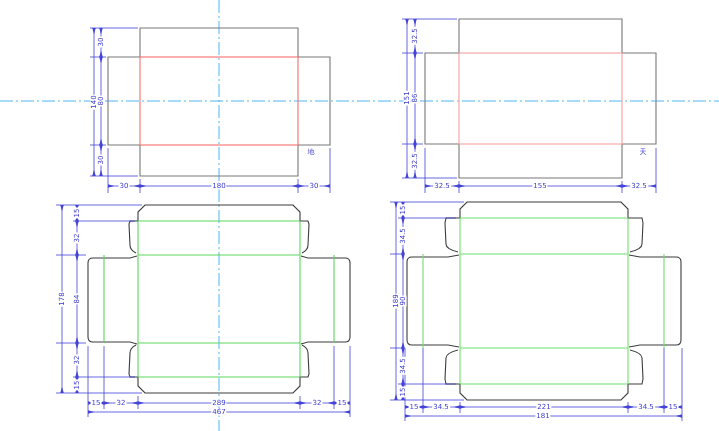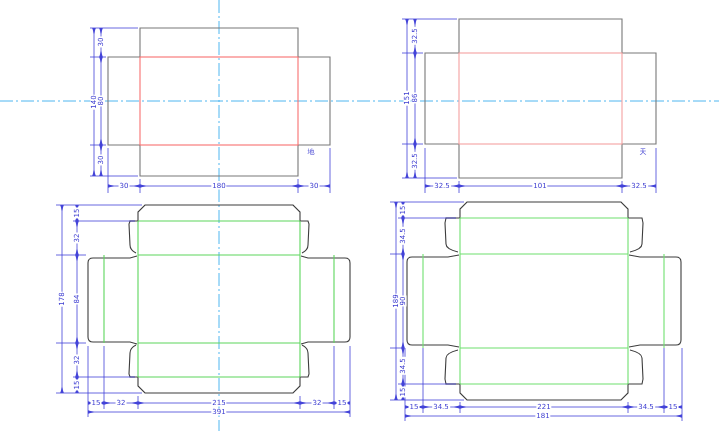--- a/index.html
+++ b/index.html
@@ -176,36 +176,36 @@
   <span class="hdim" style="left:124px;top:186px">30</span>
   <span class="hdim" style="left:219px;top:186px">180</span>
   <span class="hdim" style="left:314px;top:186px">30</span>
   <span class="part" style="left:311px;top:152px">地</span>
 
   <span class="vdim" style="left:407px;top:98px">151</span>
   <span class="vdim" style="left:415px;top:36px">32.5</span>
   <span class="vdim" style="left:415px;top:98px">86</span>
   <span class="vdim" style="left:415px;top:161px">32.5</span>
   <span class="hdim" style="left:442px;top:186px">32.5</span>
-  <span class="hdim" style="left:540px;top:186px">101</span>
+  <span class="hdim" style="left:540px;top:186px">155</span>
   <span class="hdim" style="left:639px;top:186px">32.5</span>
   <span class="part" style="left:643px;top:152px">天</span>
 
   <span class="vdim" style="left:62px;top:299px">178</span>
   <span class="vdim" style="left:77px;top:213px">15</span>
   <span class="vdim" style="left:77px;top:238px">32</span>
   <span class="vdim" style="left:77px;top:299px">84</span>
   <span class="vdim" style="left:77px;top:360px">32</span>
   <span class="vdim" style="left:77px;top:385px">15</span>
   <span class="hdim" style="left:96px;top:403px">15</span>
   <span class="hdim" style="left:121px;top:403px">32</span>
-  <span class="hdim" style="left:219px;top:403px">215</span>
+  <span class="hdim" style="left:219px;top:403px">289</span>
   <span class="hdim" style="left:317px;top:403px">32</span>
   <span class="hdim" style="left:342px;top:403px">15</span>
-  <span class="hdim" style="left:219px;top:412px">391</span>
+  <span class="hdim" style="left:219px;top:412px">467</span>
 
   <span class="vdim" style="left:396px;top:301px">189</span>
   <span class="vdim" style="left:403px;top:210px">15</span>
   <span class="vdim" style="left:403px;top:236px">34.5</span>
   <span class="vdim" style="left:403px;top:301px">90</span>
   <span class="vdim" style="left:403px;top:366px">34.5</span>
   <span class="vdim" style="left:403px;top:392px">15</span>
   <span class="hdim" style="left:414px;top:407px">15</span>
   <span class="hdim" style="left:441px;top:407px">34.5</span>
   <span class="hdim" style="left:544px;top:407px">221</span>

